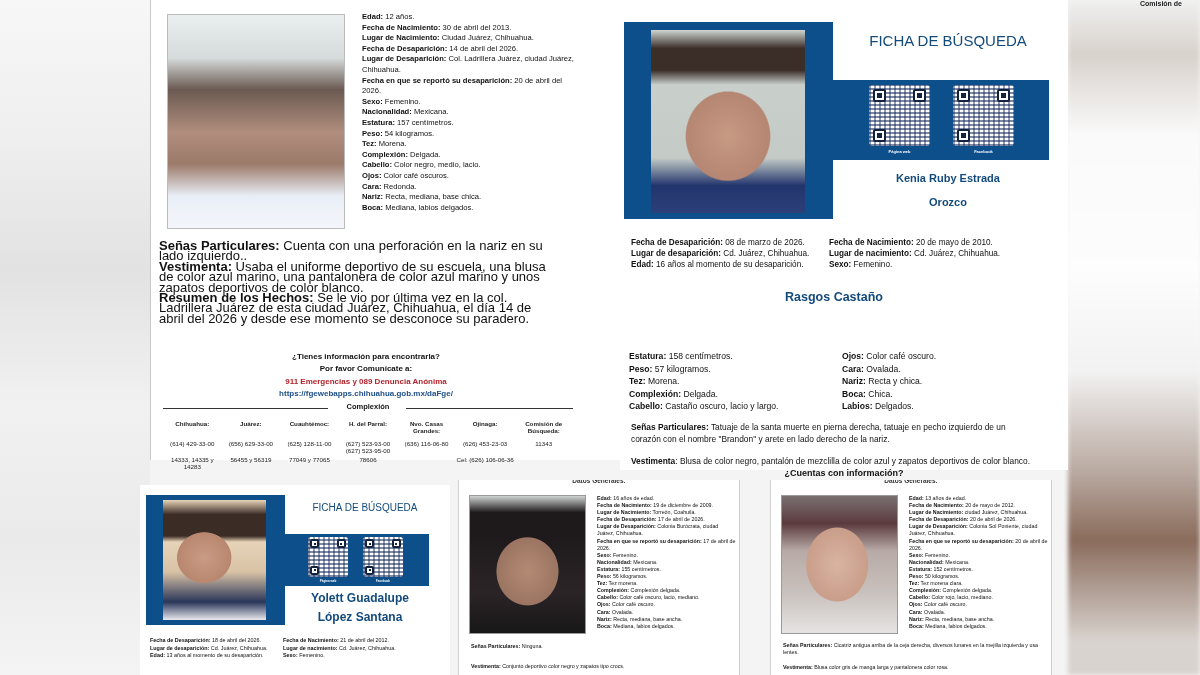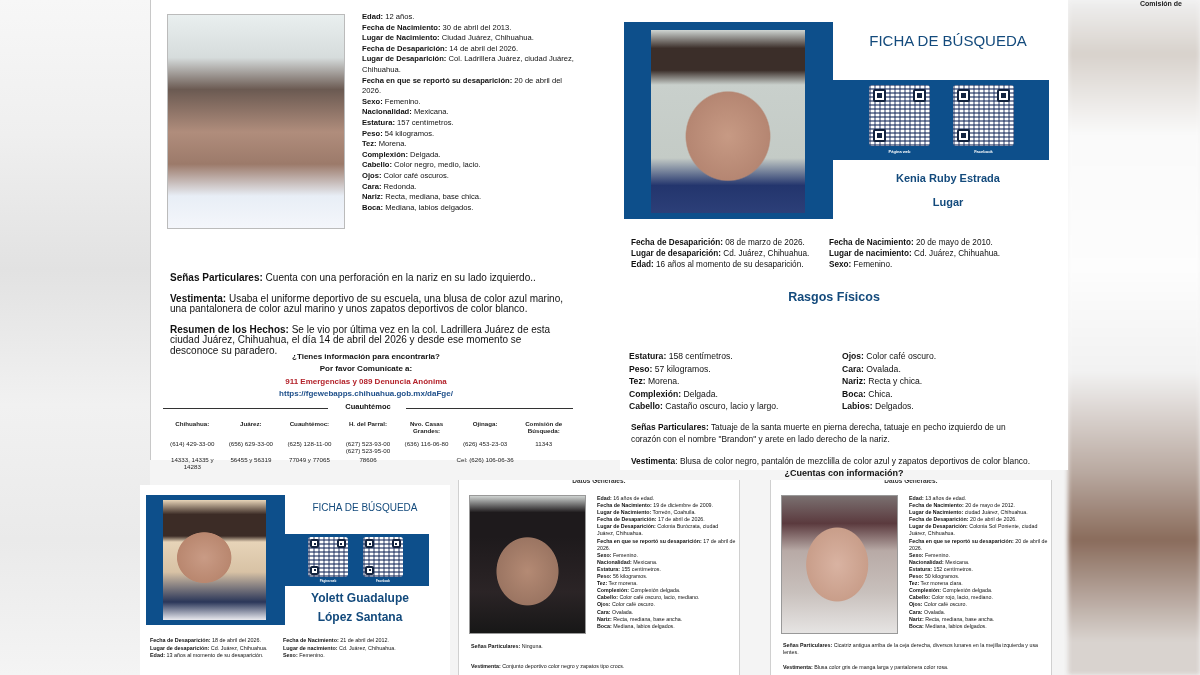--- a/index.html
+++ b/index.html
@@ -29,21 +29,21 @@
 
   
   #card1 { left: 150px; top: 0; width: 512px; height: 460px; }
   #card1 .photo {
     position: absolute; left: 16px; top: 14px; width: 178px; height: 215px;
     background: linear-gradient(180deg,#e9efef 0%,#d6dcdc 20%,#6b5a52 35%,#b08d7c 55%,#9c7a6a 70%,#e8eef6 85%,#f4f6fb 100%);
     border: 1px solid #bbb;
   }
   #card1 .info { position: absolute; left: 211px; top: 12px; width: 215px; font-size: 7.6px; line-height: 10.6px; }
   #card1 .info b { font-weight: bold; }
-  #card1 .para { position: absolute; left: 19px; width: 400px; font-size: 10px; line-height: 10.4px; margin-top: 32px; }
+  #card1 .para { position: absolute; left: 8px; width: 400px; font-size: 13px; line-height: 10.4px; }
   #card1 .cta { position: absolute; left: 0; width: 430px; text-align: center; font-weight: bold; font-size: 8px; line-height: 12.5px; }
   .cta-red { color: #b3232b; }
   .cta-blue { color: #1e4f8a; }
   #card1 .tel-title { position: absolute; left: 12px; top: 402px; width: 410px; height: 12px; }
   #card1 .tel-title .line { position: absolute; top: 6px; height: 1px; background: #333; }
   #card1 .tel-title span { position: absolute; left: 0; width: 410px; text-align: center; font-weight: bold; font-size: 7.5px; }
   .tel-grid { position: absolute; left: 12px; top: 420px; width: 410px; display: grid; grid-template-columns: repeat(7, 1fr); font-size: 6.2px; text-align: center; color: #222; }
   .tel-grid .h { font-weight: bold; height: 20px; }
   .tel-grid .c { height: 16px; }
 
@@ -138,21 +138,21 @@
   </div>
   <div class="para" style="top:241px"><b>Señas Particulares:</b><span> Cuenta con una perforación en la nariz en su lado izquierdo..</span></div>
   <div class="para" style="top:262px"><b>Vestimenta:</b><span> Usaba el uniforme deportivo de su escuela, una blusa de color azul marino, una pantalonera de color azul marino y unos zapatos deportivos de color blanco.</span></div>
   <div class="para" style="top:293px"><b>Resumen de los Hechos:</b><span> Se le vio por última vez en la col. Ladrillera Juárez de esta ciudad Juárez, Chihuahua, el día 14 de abril del 2026 y desde ese momento se desconoce su paradero.</span></div>
   <div class="cta" style="top:351px">¿Tienes información para encontrarla?</div>
   <div class="cta" style="top:363px">Por favor Comunícate a:</div>
   <div class="cta cta-red" style="top:376px">911 Emergencias y 089 Denuncia Anónima</div>
   <div class="cta cta-blue" style="top:388px">https://fgewebapps.chihuahua.gob.mx/daFge/</div>
   <div class="tel-title">
     <div class="line" style="left:0;width:165px"></div>
-    <span>Cuauhtémoc</span>
+    <span>Complexión</span>
     <div class="line" style="left:243px;width:167px"></div>
   </div>
   <div class="tel-grid">
     <div class="h">Chihuahua:</div>
     <div class="h">Juárez:</div>
     <div class="h">Cuauhtémoc:</div>
     <div class="h">H. del Parral:</div>
     <div class="h">Nvo. Casas Grandes:</div>
     <div class="h">Ojinaga:</div>
     <div class="h">Comisión de Búsqueda:</div>
@@ -187,33 +187,33 @@
     <div class="qr b">
       <div class="finder" style="left:6%;top:6%"></div>
         <div class="finder" style="right:6%;top:6%"></div>
         <div class="finder" style="left:6%;bottom:6%"></div>
     </div>
     <div class="qr-label a">Página web</div>
     <div class="qr-label b">Facebook</div>
   </div>
   <div class="ficha-name">
     <div>Kenia Ruby Estrada</div>
-    <div>Lugar</div>
+    <div>Orozco</div>
   </div>
   <div class="det" style="left:11px;top:237px;width:200px">
     <div><b>Fecha de Desaparición:</b><span> 08 de marzo de 2026.</span></div>
     <div><b>Lugar de desaparición:</b><span> Cd. Juárez, Chihuahua.</span></div>
     <div><b>Edad:</b><span> 16 años al momento de su desaparición.</span></div>
   </div>
   <div class="det" style="left:209px;top:237px;width:220px">
     <div><b>Fecha de Nacimiento:</b><span> 20 de mayo de 2010.</span></div>
     <div><b>Lugar de nacimiento:</b><span> Cd. Juárez, Chihuahua.</span></div>
     <div><b>Sexo:</b><span> Femenino.</span></div>
   </div>
-  <div class="rasgos-title">Rasgos Físicos</div>
+  <div class="rasgos-title">Rasgos Castaño</div>
   <div class="rasgos" style="left:9px;top:318px;width:210px">
     <div><b>Estatura:</b><span> 158 centímetros.</span></div>
     <div><b>Peso:</b><span> 57 kilogramos.</span></div>
     <div><b>Tez:</b><span> Morena.</span></div>
     <div><b>Complexión:</b><span> Delgada.</span></div>
     <div><b>Cabello:</b><span> Castaño oscuro, lacio y largo.</span></div>
   </div>
   <div class="rasgos" style="left:222px;top:318px;width:200px">
     <div><b>Ojos:</b><span> Color café oscuro.</span></div>
     <div><b>Cara:</b><span> Ovalada.</span></div>

